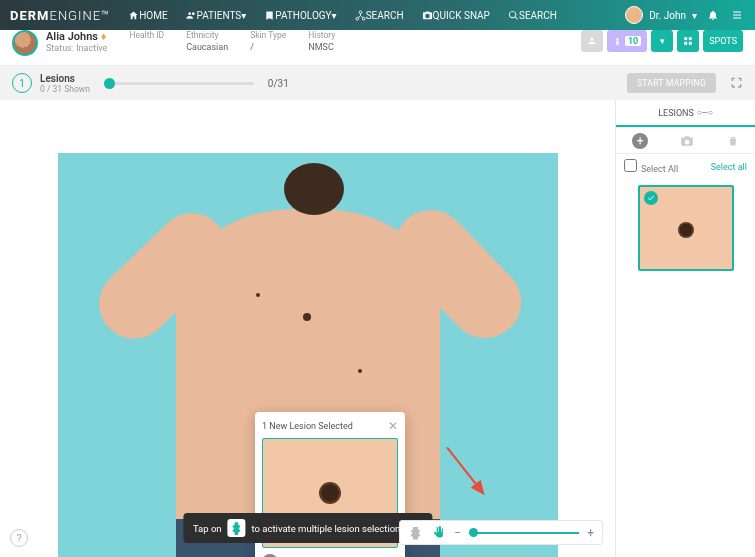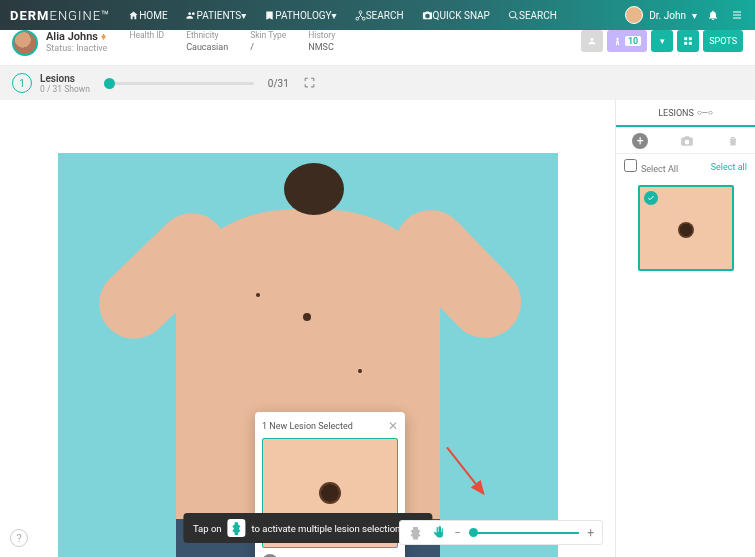--- a/index.html
+++ b/index.html
@@ -204,20 +204,21 @@
 <div class="lesionbar">
   <div class="circ">1</div>
   <div>
     <div class="ltitle">Lesions</div>
     <div class="lsub">0 / 31 Shown</div>
   </div>
   <div class="slider">
       <div class="knob"></div>
     </div>
   <div>0/31</div>
+  <div class="startmap">START MAPPING</div>
   <div class="expand"><svg width="13" height="13" viewBox="0 0 24 24" fill="none" stroke="#888" stroke-width="2">
         <path d="M4 4h5M4 4v5M20 4h-5M20 4v5M4 20h5M4 20v-5M20 20h-5M20 20v-5"></path>
       </svg></div>
 </div>
 
 <div class="mainarea">
   <div class="viewer">
     <div class="photo">
       <div class="bg"></div>
       <div class="arm-l"></div>

